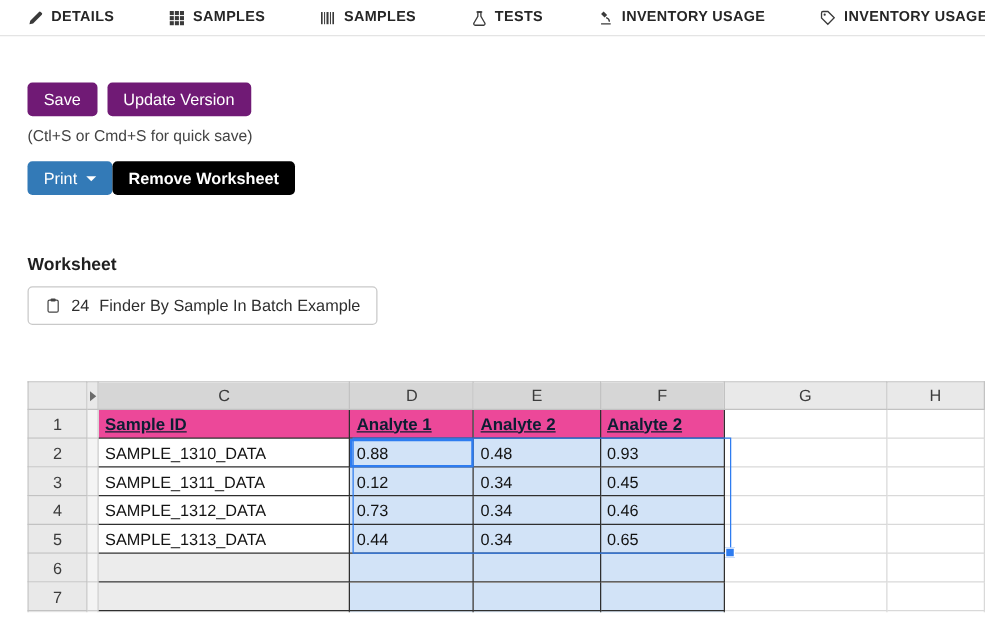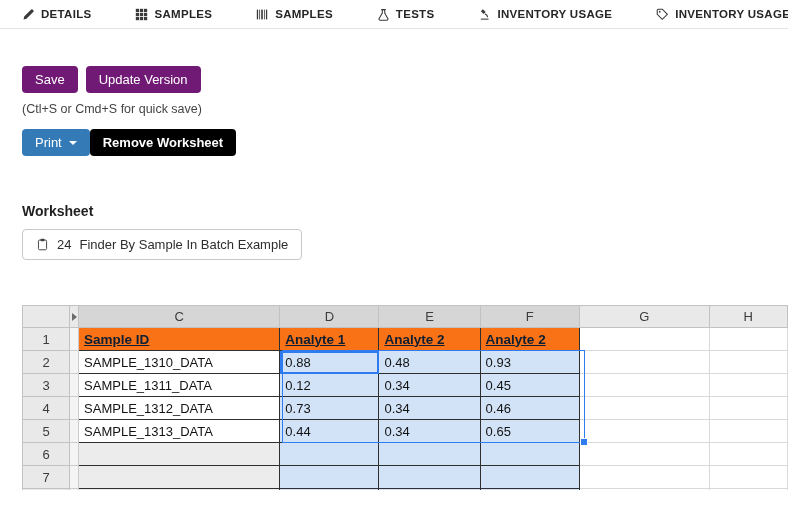--- a/index.html
+++ b/index.html
@@ -62,21 +62,21 @@
   }
   td.nc{ background:#f4f4f4; border:1px solid #cccccc; padding:0; }
   th.nch{ padding:0 !important; }
   .hid-arrow{
     display:inline-block; width:0; height:0; margin-left:1px;
     border-top:4px solid transparent; border-bottom:4px solid transparent;
     border-left:5px solid #6b6b6b;
   }
   td.cell{ border:1px solid #d9d9d9; color:#131313; }
   td.dark{ border-color:#2f2f2f; }
-  td.hblue{ background:#f97316; font-weight:700; color:#0e1e33; text-decoration:underline; font-size:13.5px; }
+  td.hblue{ background:#ec4899; font-weight:700; color:#0e1e33; text-decoration:underline; font-size:13.5px; }
   td.dblue{ background:#d2e3f7; }
   td.gray { background:#ececec; }
   td.active-cell{ outline:2px solid #2e7cf0; outline-offset:-2px; }
   .sel-range{
     position:absolute; left:260px; top:45px; width:303px; height:93px;
     border:1px solid #2e7cf0; pointer-events:none;
   }
   .sel-range::after{
     content:""; position:absolute; right:-4px; bottom:-4px;
     width:6px; height:6px; background:#2e7cf0; border:1px solid #fff;

